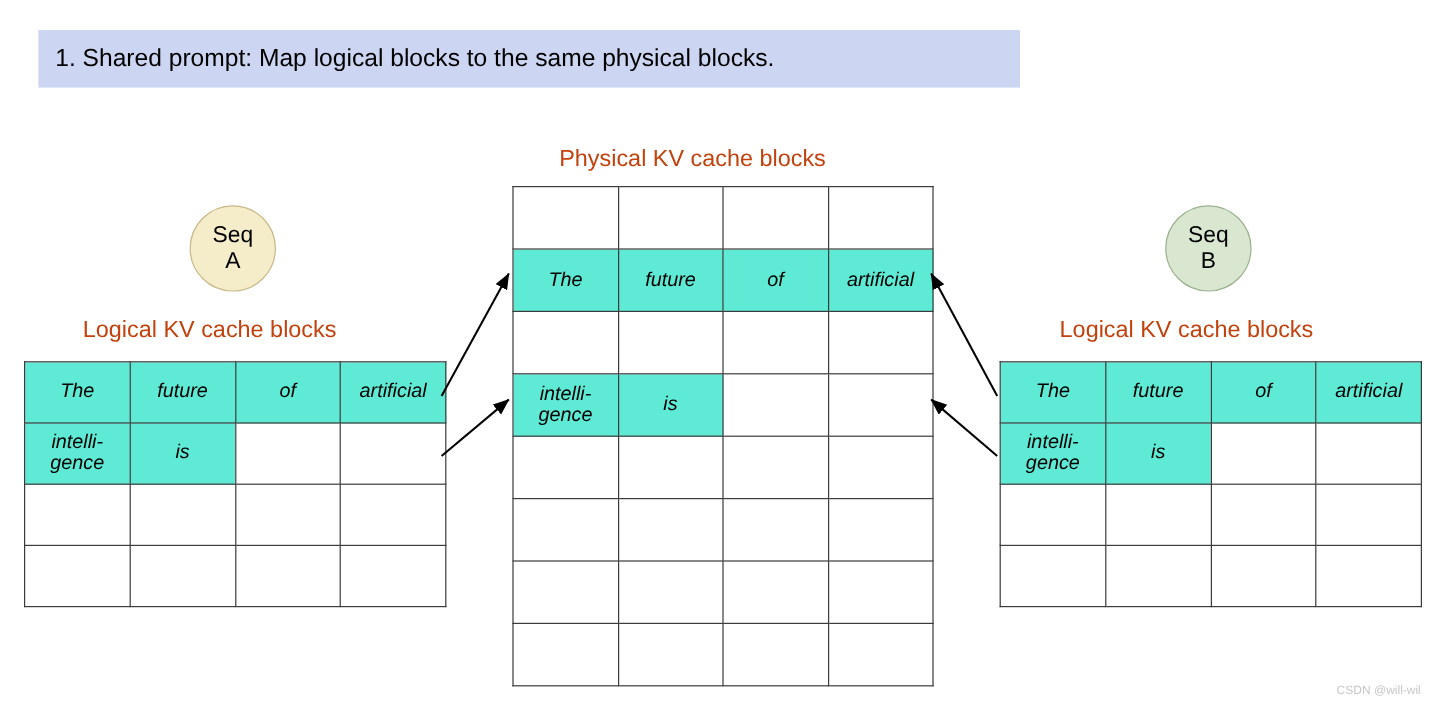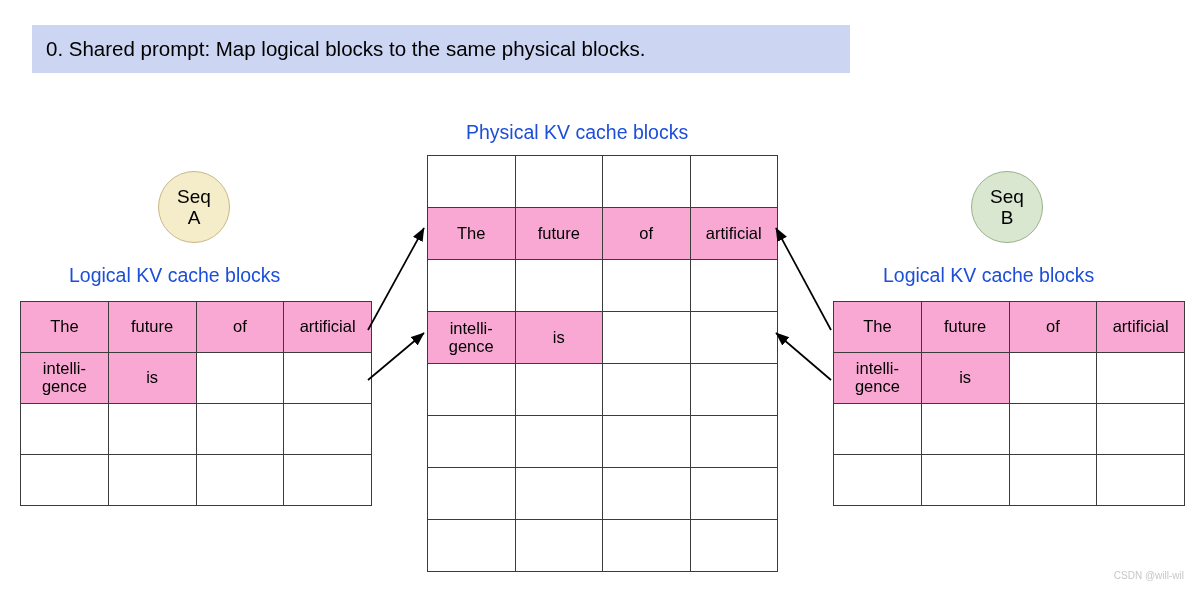--- a/index.html
+++ b/index.html
@@ -47,21 +47,22 @@
     border: 1.6px solid #3b3b3b;
     text-align: center;
     vertical-align: middle;
     font-size: 16.5px;
     line-height: 1.08;
     padding: 0;
     background: #ffffff;
     color: #000;
   }
   .kv-table td.filled {
-    background: #f9a8d4;
+    background: #5eead4;
+    font-style: italic;
   }
   .kv-table td .wrap {
     display: block;
     white-space: pre-line;
   }
 
   
   #table-left {
     left: 20px;
     top: 301px;
@@ -84,21 +85,21 @@
     width: 346px;
   }
   #table-physical td { height: 51px; width: 86.5px; }
 
   
   .caption {
     position: absolute;
     font-size: 19.5px;
     line-height: 1.2;
     white-space: nowrap;
-    color: #1d4ed8;
+    color: #c2410c;
   }
   #caption-physical { left: 466px; top: 121px; }
   #caption-left     { left: 69px;  top: 264px; }
   #caption-right    { left: 883px; top: 264px; }
 
   
   .seq-circle {
     position: absolute;
     width: 72px;
     height: 72px;
@@ -138,21 +139,21 @@
     bottom: 10px;
     font-size: 10px;
     color: #c7c7c7;
     white-space: nowrap;
   }
 </style>
 </head>
 <body>
 
 <div id="banner">
-  <span class="banner-text">0. Shared prompt: Map logical blocks to the same physical blocks.</span>
+  <span class="banner-text">1. Shared prompt: Map logical blocks to the same physical blocks.</span>
 </div>
 
 <div class="seq-circle" id="seq-a">
   <span>Seq</span>
   <span>A</span>
 </div>
 <div class="caption" id="caption-left">Logical KV cache blocks</div>
 
 <table class="kv-table" id="table-left">
   <tbody>

